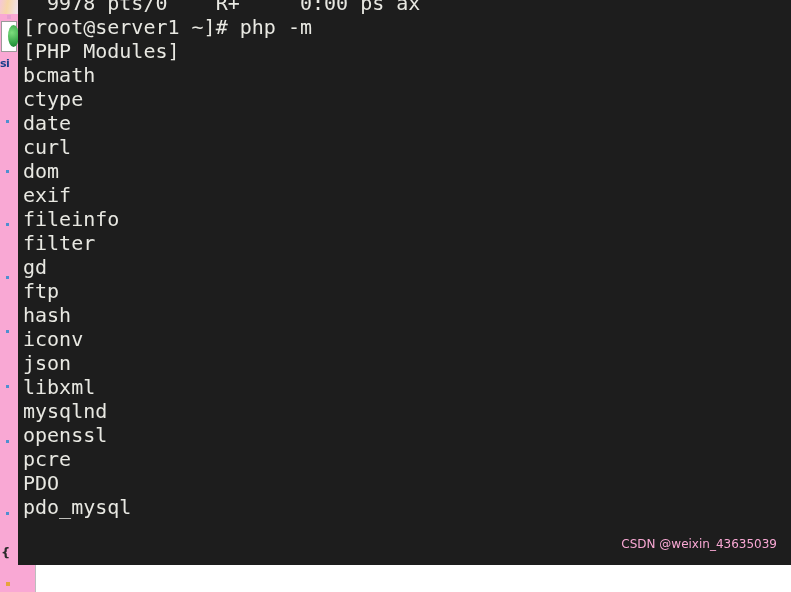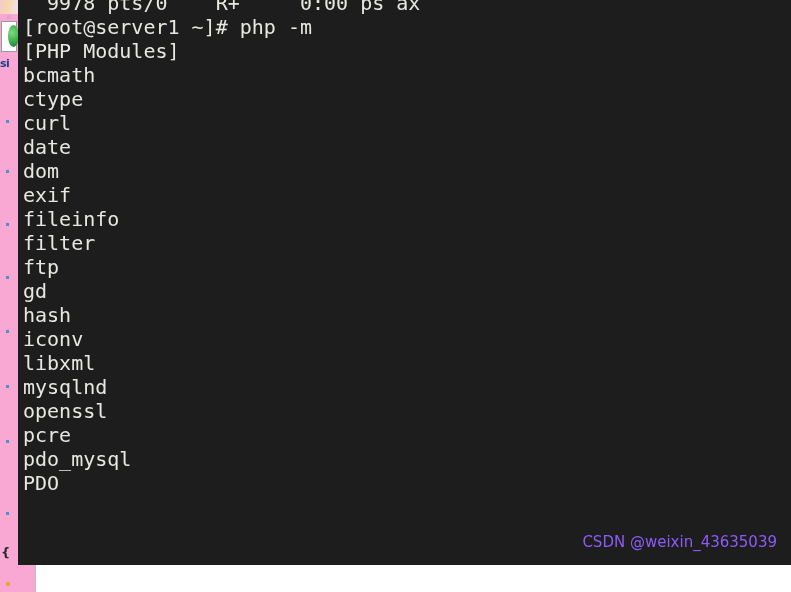--- a/index.html
+++ b/index.html
@@ -113,22 +113,22 @@
     font-size: 20px;
     color: #e8e8e2;
     white-space: pre;
     letter-spacing: 0px;
   }
   #watermark {
     position: absolute;
     right: 14px;
     bottom: 14px;
     font-family: "DejaVu Sans", sans-serif;
-    font-size: 15px;
-    color: #8b5cf6;
+    font-size: 12px;
+    color: #f9a8d4;
     white-space: nowrap;
   }
 </style>
 </head>
 <body>
 
 <div id="screen">
 
   <div id="bg-sliver">
     <div id="bg-sliver-topband"></div>
@@ -150,34 +150,35 @@
   </div>
 
   <div id="terminal">
     <div id="term-lines">
       <div class="term-line">  9978 pts/0    R+     0:00 ps ax</div>
       <div class="term-line">[root@server1 ~]# php -m</div>
       <div class="term-line">[PHP Modules]</div>
       <div id="module-list">
           <div class="term-line">bcmath</div>
           <div class="term-line">ctype</div>
+          <div class="term-line">date</div>
           <div class="term-line">curl</div>
-          <div class="term-line">date</div>
           <div class="term-line">dom</div>
           <div class="term-line">exif</div>
           <div class="term-line">fileinfo</div>
           <div class="term-line">filter</div>
+          <div class="term-line">gd</div>
           <div class="term-line">ftp</div>
-          <div class="term-line">gd</div>
           <div class="term-line">hash</div>
           <div class="term-line">iconv</div>
+          <div class="term-line">json</div>
           <div class="term-line">libxml</div>
           <div class="term-line">mysqlnd</div>
           <div class="term-line">openssl</div>
           <div class="term-line">pcre</div>
+          <div class="term-line">PDO</div>
           <div class="term-line">pdo_mysql</div>
-          <div class="term-line">PDO</div>
         </div>
     </div>
     <div id="watermark">CSDN @weixin_43635039</div>
   </div>
 
 </div>
 
 </body></html>

